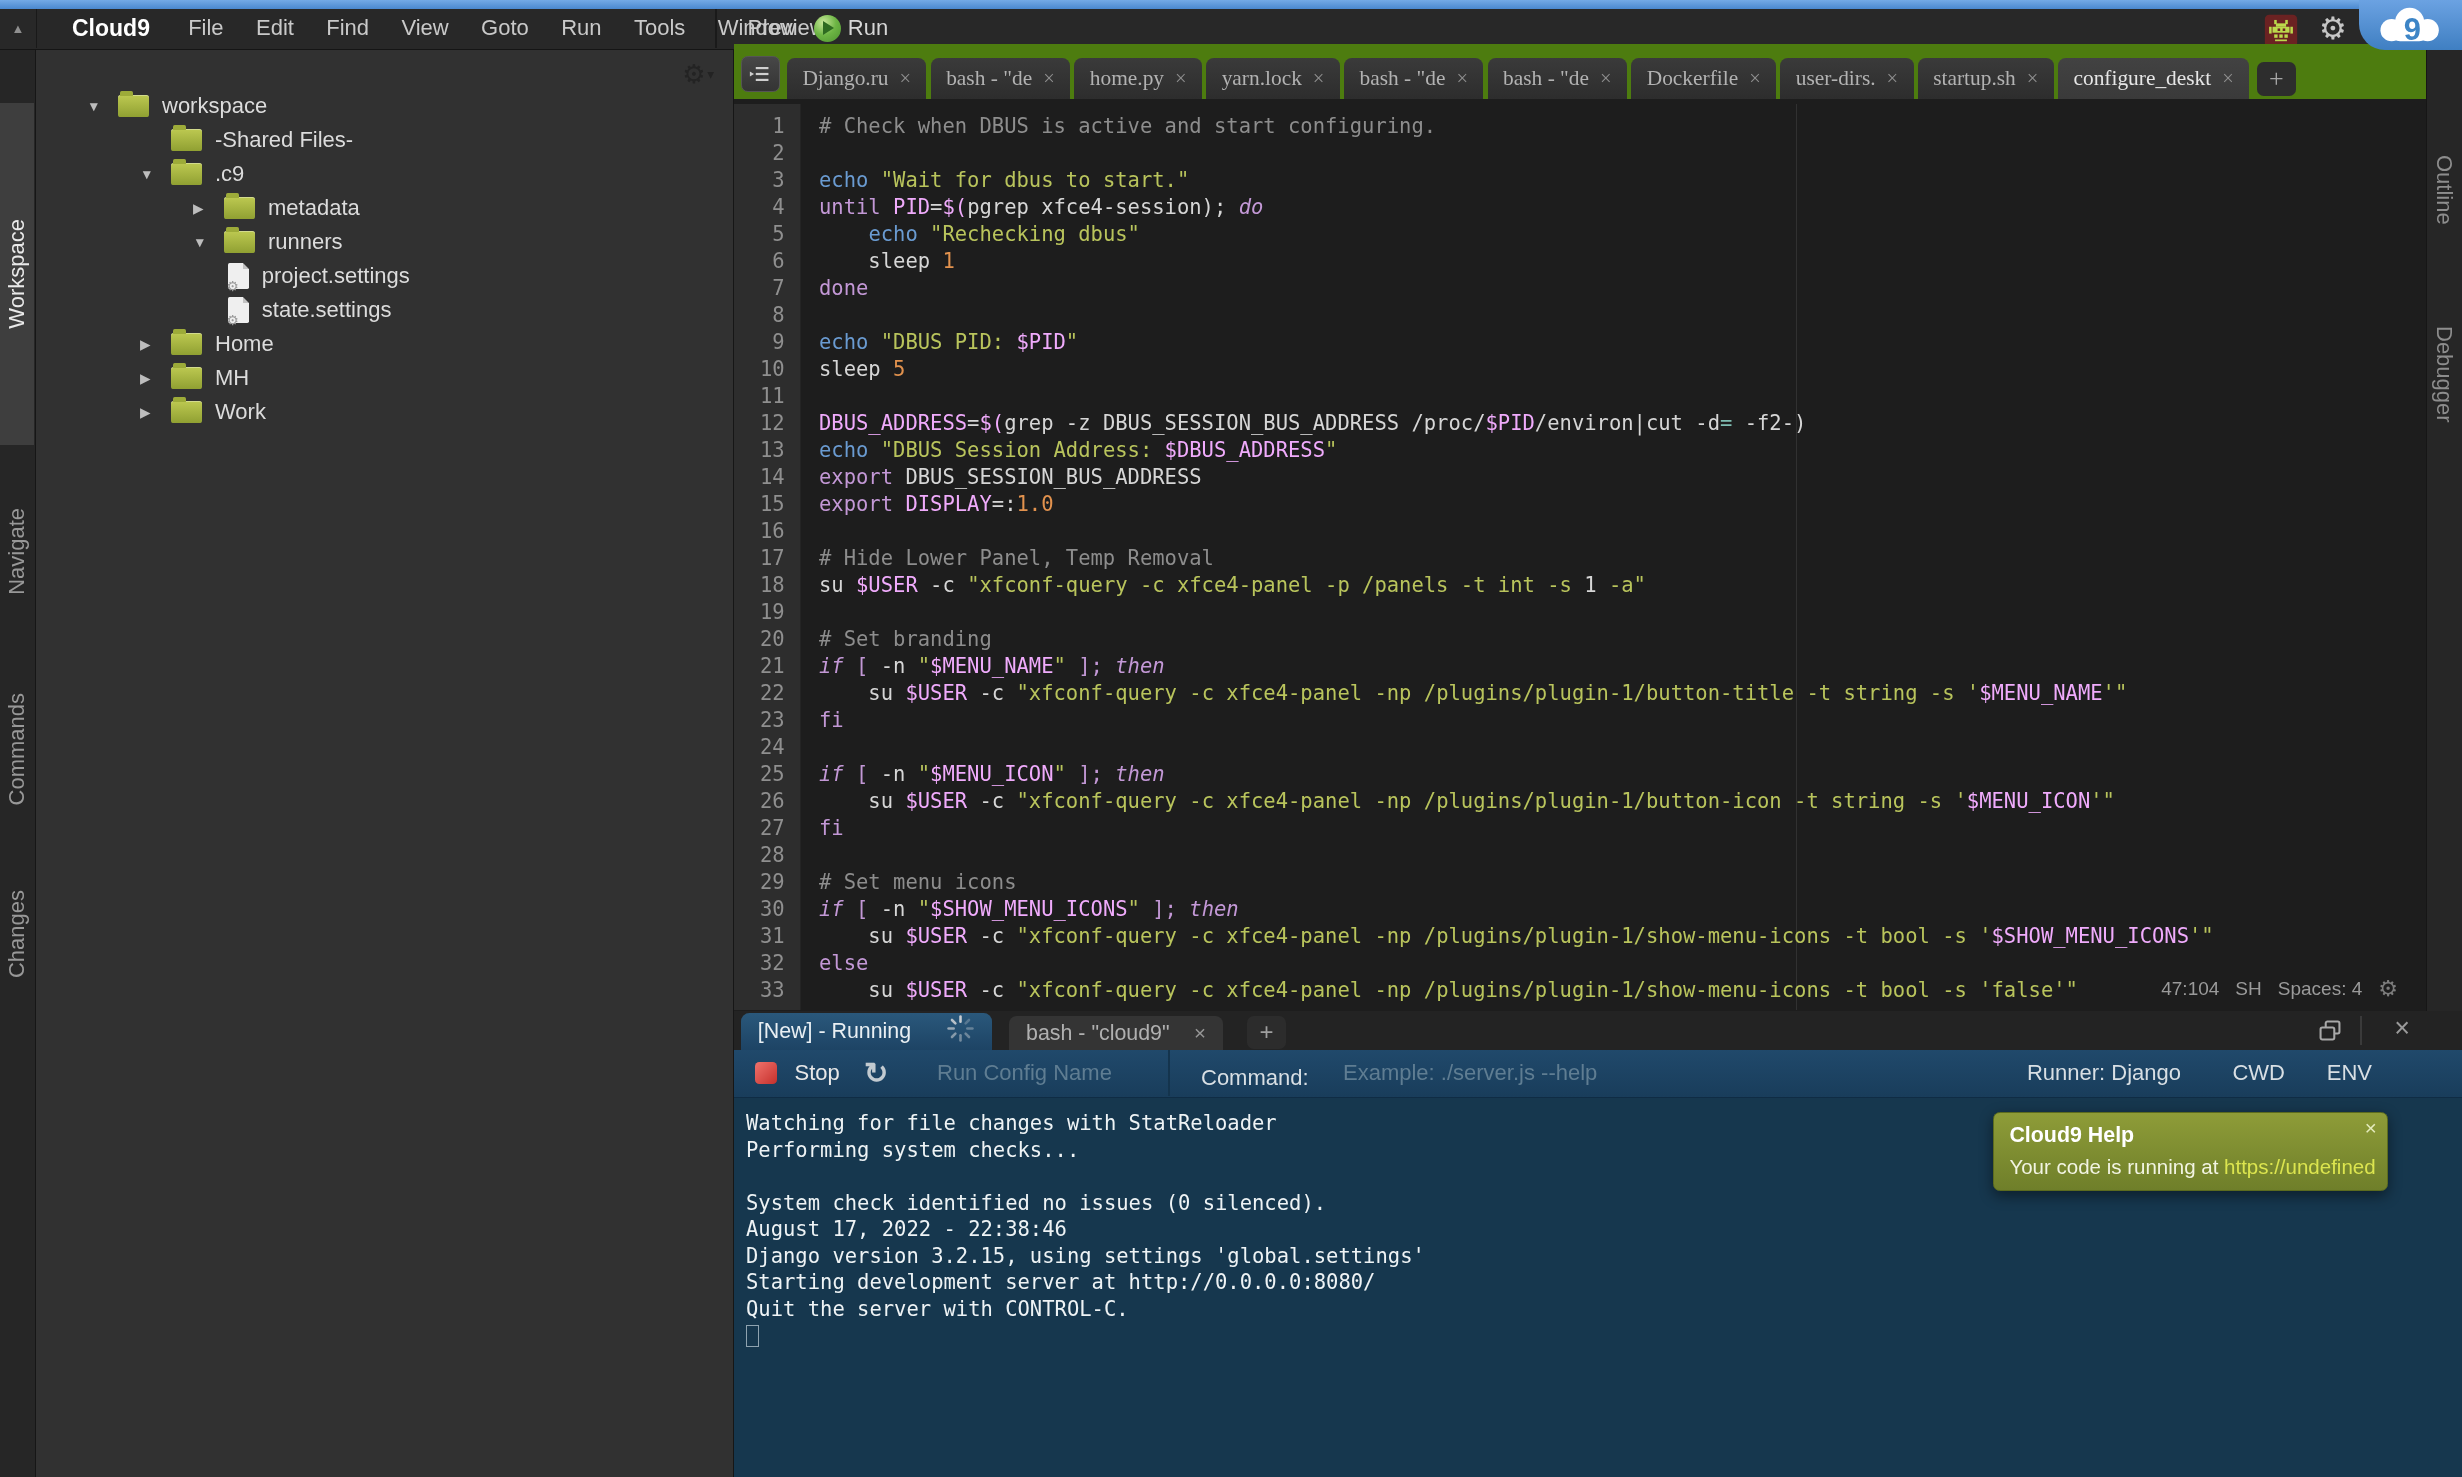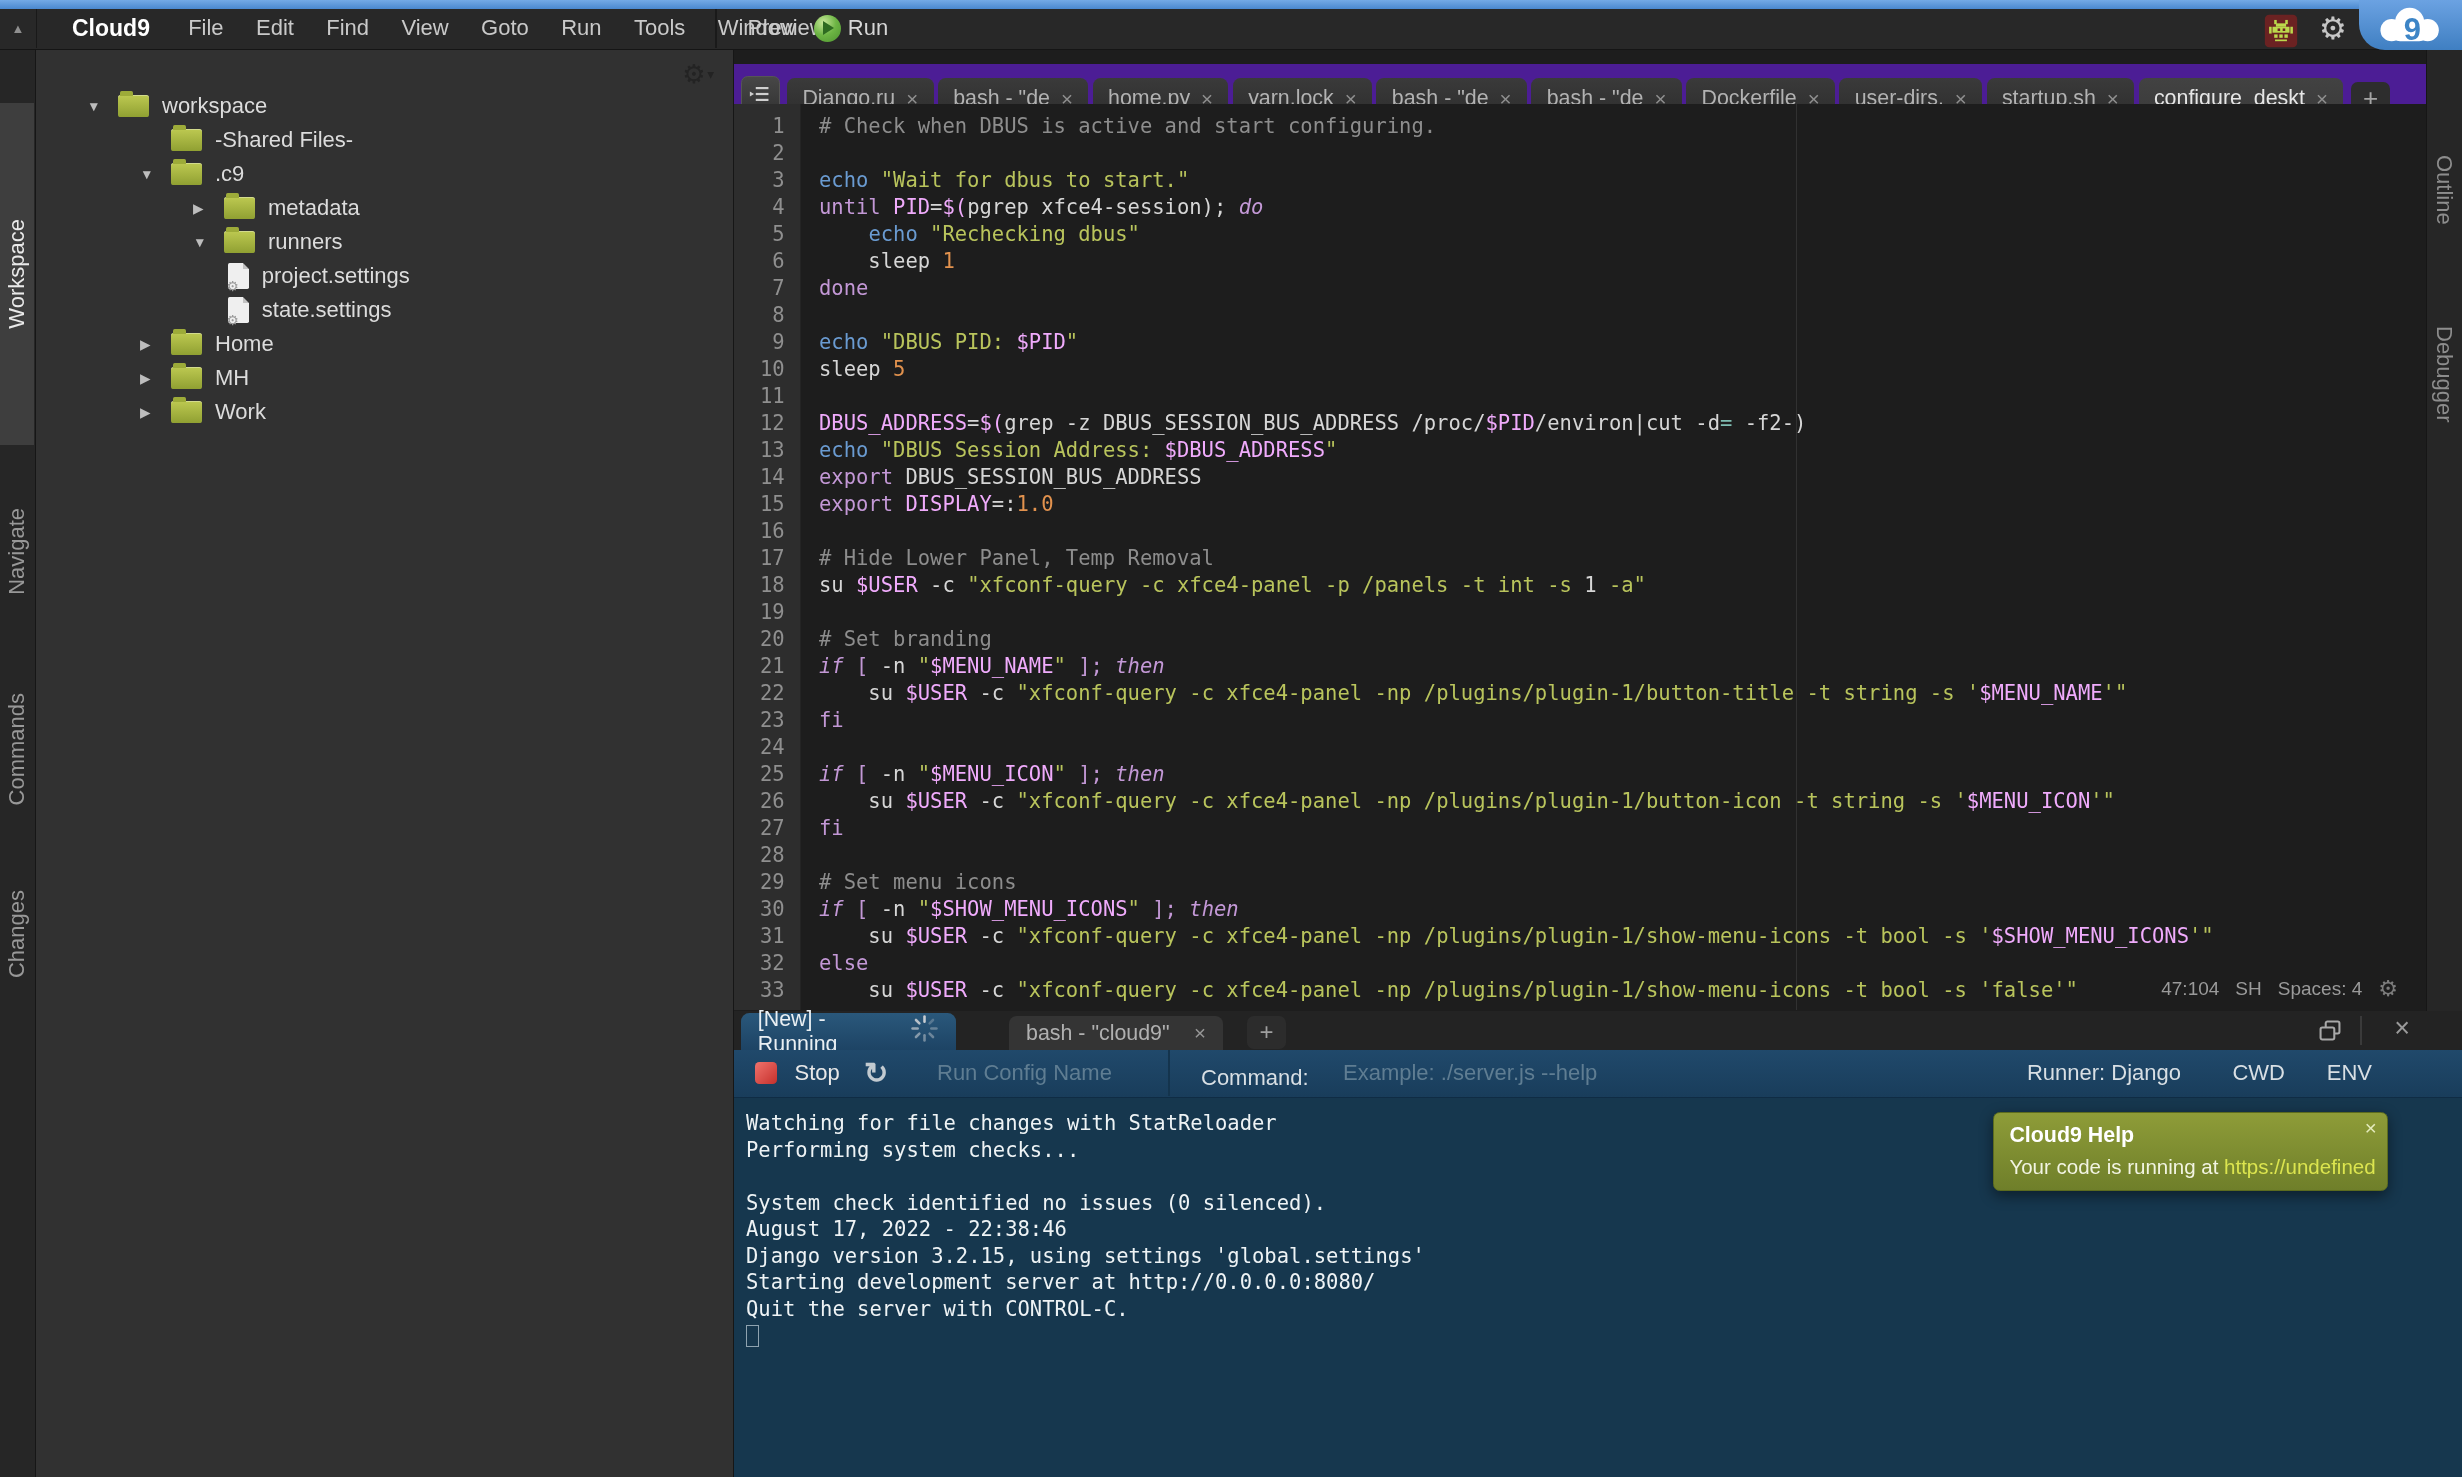--- a/index.html
+++ b/index.html
@@ -51,21 +51,21 @@
   .icon-folder{width:31px;height:21.4px;flex:none;border-radius:2.6px;position:relative;
     background:linear-gradient(#bdc951,#90a032);box-shadow:inset 0 0.9px 0 rgba(255,255,255,.35);}
   .icon-folder::before{content:"";position:absolute;top:-4.3px;left:1.7px;width:13px;height:5.1px;
     background:#9dab39;border-radius:1.7px 1.7px 0 0;}
   .icon-file{width:20.5px;height:26.5px;flex:none;background:#efefef;border-radius:1.7px;position:relative;margin-left:4.3px;}
   .icon-file::before{content:"";position:absolute;top:0;right:0;border-top:6.8px solid #313131;border-left:6.8px solid #c2c2c2;}
   .icon-file::after{content:"⚙";position:absolute;left:-1.7px;bottom:-4.3px;font-size:13.7px;color:#9a9a9a;}
   .tree-label{margin-left:13px;color:#dcdcdc;font-size:22px;white-space:nowrap;}
 
   
-  #editor-tabbar{position:absolute;left:734px;top:64px;width:1693px;height:55px;background:#4c1d95;}
+  #editor-tabbar{position:absolute;left:734px;top:44px;width:1693px;height:55px;background:#4d7c0f;font-family:Liberation Serif, serif;}
   #tablist-btn{position:absolute;left:6.8px;top:12px;width:39px;height:36px;border-radius:6.8px;
     background:linear-gradient(#474747,#343434);border:0.9px solid #555;box-sizing:border-box;
     display:flex;align-items:center;justify-content:center;}
   #etabs{position:absolute;left:53px;right:0;bottom:0;display:flex;align-items:flex-end;overflow:hidden;}
   .etab{flex:none;height:41px;margin-right:4.3px;padding:0 15.4px;border-radius:7.7px 7.7px 0 0;
     background:linear-gradient(#3a3a3a,#2d2d2d);color:#b2b2b2;font-size:21.4px;
     display:flex;align-items:center;gap:11px;white-space:nowrap;}
   .etab.active{background:linear-gradient(#424242,#3a3a3a);color:#e6e6e6;}
   .etab-x{color:#8f8f8f;font-size:20.5px;}
   .newtab-btn{flex:none;width:39px;height:34px;margin:0 0 3.4px 3.4px;border-radius:6.8px;background:#2d2d2d;
@@ -93,21 +93,21 @@
 
   
   #right-strip{position:absolute;right:0;top:50px;bottom:0;width:36px;background:#262626;
                border-left:1.7px solid #161616;box-sizing:border-box;}
   .vtab-right{position:absolute;left:0;width:34px;display:flex;align-items:center;justify-content:center;}
   .vtab-right span{writing-mode:vertical-rl;font-size:22px;color:#8d8d8d;}
 
   
   #console-panel{position:absolute;left:734px;top:1011px;width:1729px;bottom:0;background:#16374e;}
   #console-tabbar{position:absolute;left:0;right:0;top:0;height:39px;background:#232323;}
-  #console-tab-active{position:absolute;left:6.8px;top:1.7px;width:215px;height:38px;border-radius:8.5px 8.5px 0 0;
+  #console-tab-active{position:absolute;left:6.8px;top:1.7px;width:251px;height:38px;border-radius:8.5px 8.5px 0 0;
     background:linear-gradient(#2a587b,#1d4364);color:#e9eff3;font-size:21.4px;
     display:flex;align-items:center;padding:0 17px;box-sizing:border-box;}
   #console-tab-active .spinner{margin-left:auto;}
   #console-tab-inactive{position:absolute;left:275px;top:5.1px;width:214px;height:34px;border-radius:7.7px 7.7px 0 0;
     background:#343434;color:#b0b0b0;font-size:21.4px;display:flex;align-items:center;padding:0 17px;
     box-sizing:border-box;gap:19px;}
   #console-tab-inactive .x{margin-left:auto;color:#969696;font-size:20.5px;}
   #console-newtab{position:absolute;left:513px;top:5.1px;width:39px;height:32.5px;border-radius:6.8px;background:#2c2c2c;
     color:#9f9f9f;font-size:24px;display:flex;align-items:center;justify-content:center;}
   #console-max{position:absolute;right:120px;top:7.7px;}

